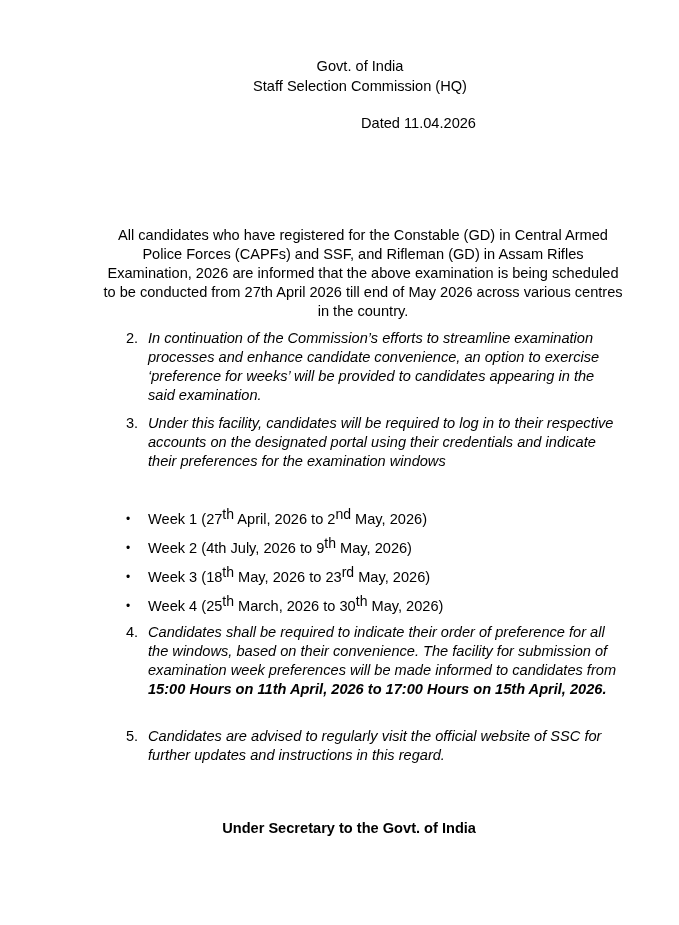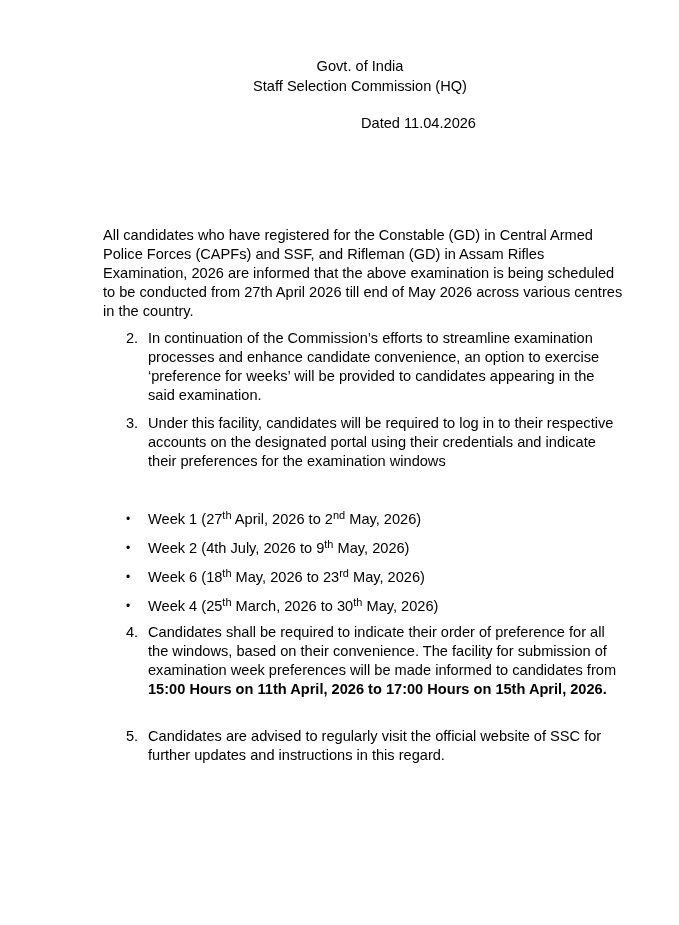--- a/index.html
+++ b/index.html
@@ -5,31 +5,31 @@
   html, body { margin: 0; padding: 0; background: #ffffff; }
   body { width: 679px; height: 925px; position: relative; overflow: hidden;
          font-family: "Liberation Sans", sans-serif; color: #000; font-size: 14.6px; }
   .page { position: absolute; left: 0; top: 0; width: 537px; height: 925px; }
   .hdr { position: absolute; left: 0; width: 720px; text-align: center; line-height: 20px; }
   .hdr1 { top: 56px; }
   .hdr2 { top: 76px; }
   .dated { position: absolute; top: 113px; right: 61px; line-height: 20px; }
   .subject { position: absolute; top: 151px; left: 103px; width: 520px; font-weight: bold;
              text-decoration: underline; line-height: 19px; }
-  .para1 { position: absolute; top: 226px; left: 103px; width: 520px; line-height: 19px; }
+  .para1 { position: absolute; top: 226px; left: 103px; width: 520px; line-height: 19px; text-align: center; }
   .numitem { position: absolute; left: 126px; width: 495px; line-height: 19px; }
   .numitem .num { position: absolute; left: 0; top: 0; width: 20px; }
-  .numitem .txt { margin-left: 22px; display: block; }
+  .numitem .txt { margin-left: 22px; display: block; font-style: italic; }
   .item2 { top: 329px; }
   .item3 { top: 414px; }
   .intro { position: absolute; top: 481px; left: 107px; width: 520px; line-height: 19px; }
   .bullets { position: absolute; left: 124px; top: 510px; margin: 0; padding: 0; list-style: none; }
   .bullets li { position: relative; height: 29px; line-height: 19px; padding-left: 24px; }
   .bullets li .dot { position: absolute; left: 2px; top: 0; font-size: 12px; }
-  sup { font-size: 11px; line-height: 0; vertical-align: 5px; }
+  sup { font-size: 14px; line-height: 0; vertical-align: 5px; }
   .item4 { top: 623px; }
   .item5 { top: 727px; }
   .b { font-weight: bold; margin-top: 44px; }
   .sign { position: absolute; top: 818px; right: 61px; font-weight: bold; line-height: 20px; }
 </style>
 </head>
 <body>
 
 <div class="page">
 
@@ -56,32 +56,33 @@
     <li>
       <span class="dot">•</span>
       <span>Week 1 (27</span><sup>th</sup><span> April, 2026 to 2</span><sup>nd</sup><span>  May, 2026)</span>
     </li>
     <li>
       <span class="dot">•</span>
       <span>Week 2 (4th July, 2026  to  9</span><sup>th</sup><span> May, 2026)</span>
     </li>
     <li>
       <span class="dot">•</span>
-      <span>Week 6 (18</span><sup>th</sup><span>  May, 2026 to 23</span><sup>rd</sup><span>  May, 2026)</span>
+      <span>Week 3 (18</span><sup>th</sup><span>  May, 2026 to 23</span><sup>rd</sup><span>  May, 2026)</span>
     </li>
     <li>
       <span class="dot">•</span>
       <span>Week 4 (25</span><sup>th</sup><span>  March, 2026 to 30</span><sup>th</sup><span>  May, 2026)</span>
     </li>
   </ul>
 
   <div class="numitem item4">
     <span class="num">4.</span>
     <span class="txt"><span>Candidates shall be required to indicate their order of preference for all the windows, based on their convenience. The facility for submission of examination week preferences will be made informed to candidates from </span><span class="b">15:00 Hours on 11th April, 2026 to 17:00 Hours on 15th April, 2026.</span></span>
   </div>
 
   <div class="numitem item5">
     <span class="num">5.</span>
     <span class="txt">Candidates are advised to regularly visit the official website of SSC for further updates and instructions in this regard.</span>
   </div>
 
+  <div class="sign">Under Secretary to the Govt. of India</div>
 
 </div>
 
 </body></html>

